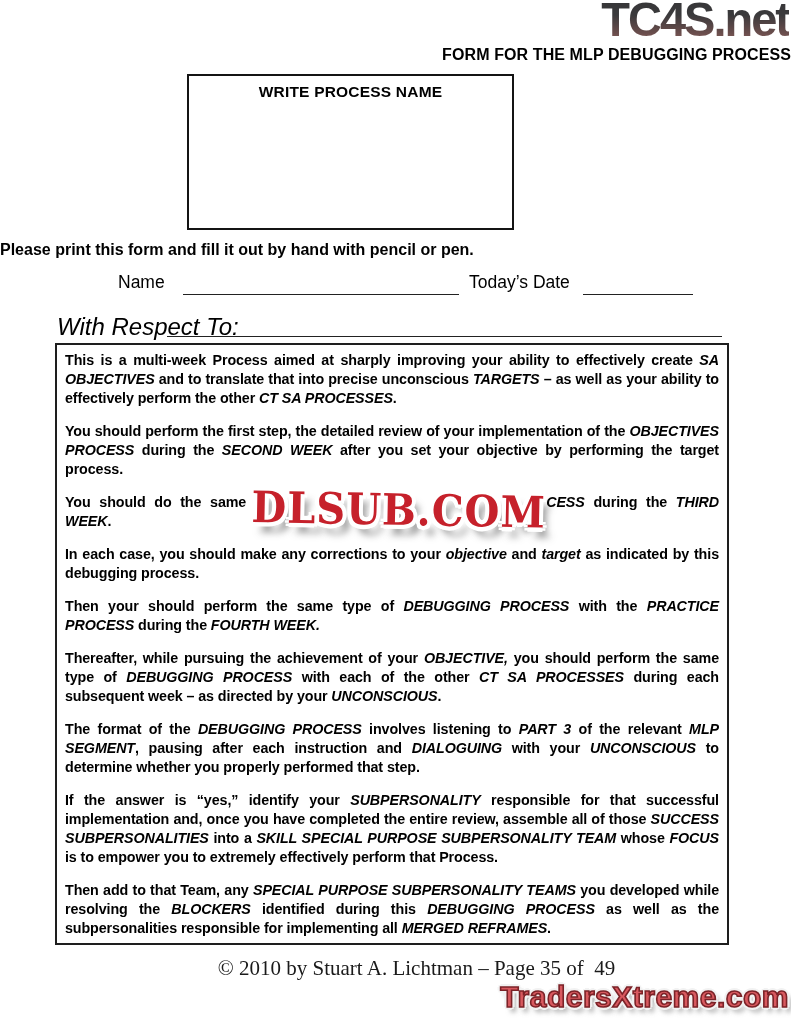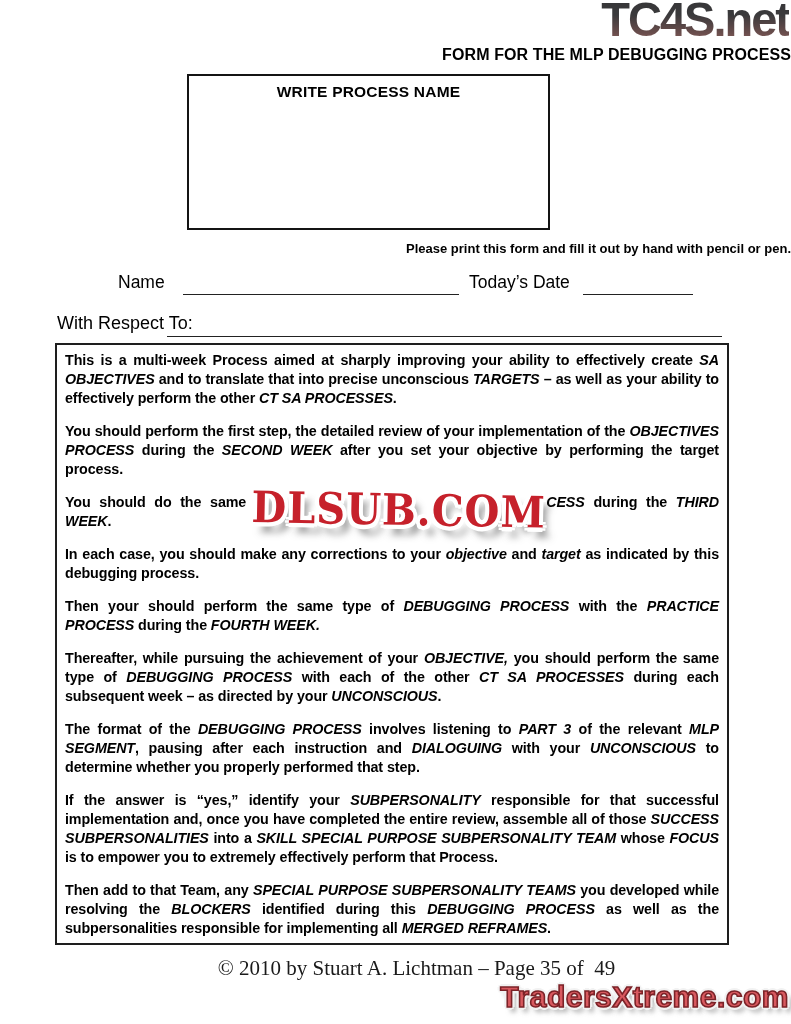--- a/index.html
+++ b/index.html
@@ -9,36 +9,36 @@
   
   .top-logo{position:absolute;top:-6px;right:2px;font-size:47px;font-weight:bold;
     letter-spacing:-2px;line-height:1.05;
     background:linear-gradient(180deg,#343436 0%,#3b3a3c 42%,#6b4e4d 78%,#956864 100%);
     -webkit-background-clip:text;background-clip:text;color:transparent;
     transform:scaleY(1.03);transform-origin:top right;}
 
   .title{position:absolute;top:46px;left:0;width:100%;text-align:right;
     font-size:16px;font-weight:bold;letter-spacing:0.1px;}
 
-  .process-box{position:absolute;left:187px;top:74px;width:363px;height:156px;
+  .process-box{position:absolute;left:187px;top:74px;width:327px;height:156px;
     border:2px solid #141414;box-sizing:border-box;}
   .process-label{text-align:center;padding-top:7px;font-size:15.5px;font-weight:bold;
     letter-spacing:0.2px;}
 
-  .print-note{position:absolute;top:241px;left:0;width:100%;text-align:right;
-    font-size:13px;font-weight:bold;}
+  .print-note{position:absolute;top:241px;left:0;width:100%;text-align:left;
+    font-size:16px;font-weight:bold;}
 
   .name-row{position:absolute;top:272px;left:0;width:100%;height:26px;font-size:17.5px;}
   .name-row .nl{position:absolute;left:118px;top:0;}
   .line{position:absolute;border-top:1.6px solid #222;height:0;}
   .name-line{left:183px;top:22px;width:276px;}
   .name-row .dl{position:absolute;left:469px;top:0;}
   .date-line{left:583px;top:22px;width:110px;}
 
-  .wrt-row{position:absolute;top:313px;left:0;width:100%;height:28px;font-size:18px;}
+  .wrt-row{position:absolute;top:313px;left:0;width:100%;height:28px;font-size:24px;font-style:italic;}
   .wrt-row .wl{position:absolute;left:57px;top:0;}
   .wrt-line{left:167px;top:23px;width:555px;}
 
   .body-box{position:absolute;left:55px;top:343px;width:674px;height:602px;
     border:2px solid #1e1e1e;box-sizing:border-box;padding:6px 8px;overflow:hidden;
     font-size:14.3px;line-height:19px;font-weight:bold;text-align:justify;
     letter-spacing:-0.1px;}
   .body-box p{margin:0;}
   .body-box p + p{margin-top:14px;}
   .em{font-style:italic;}

